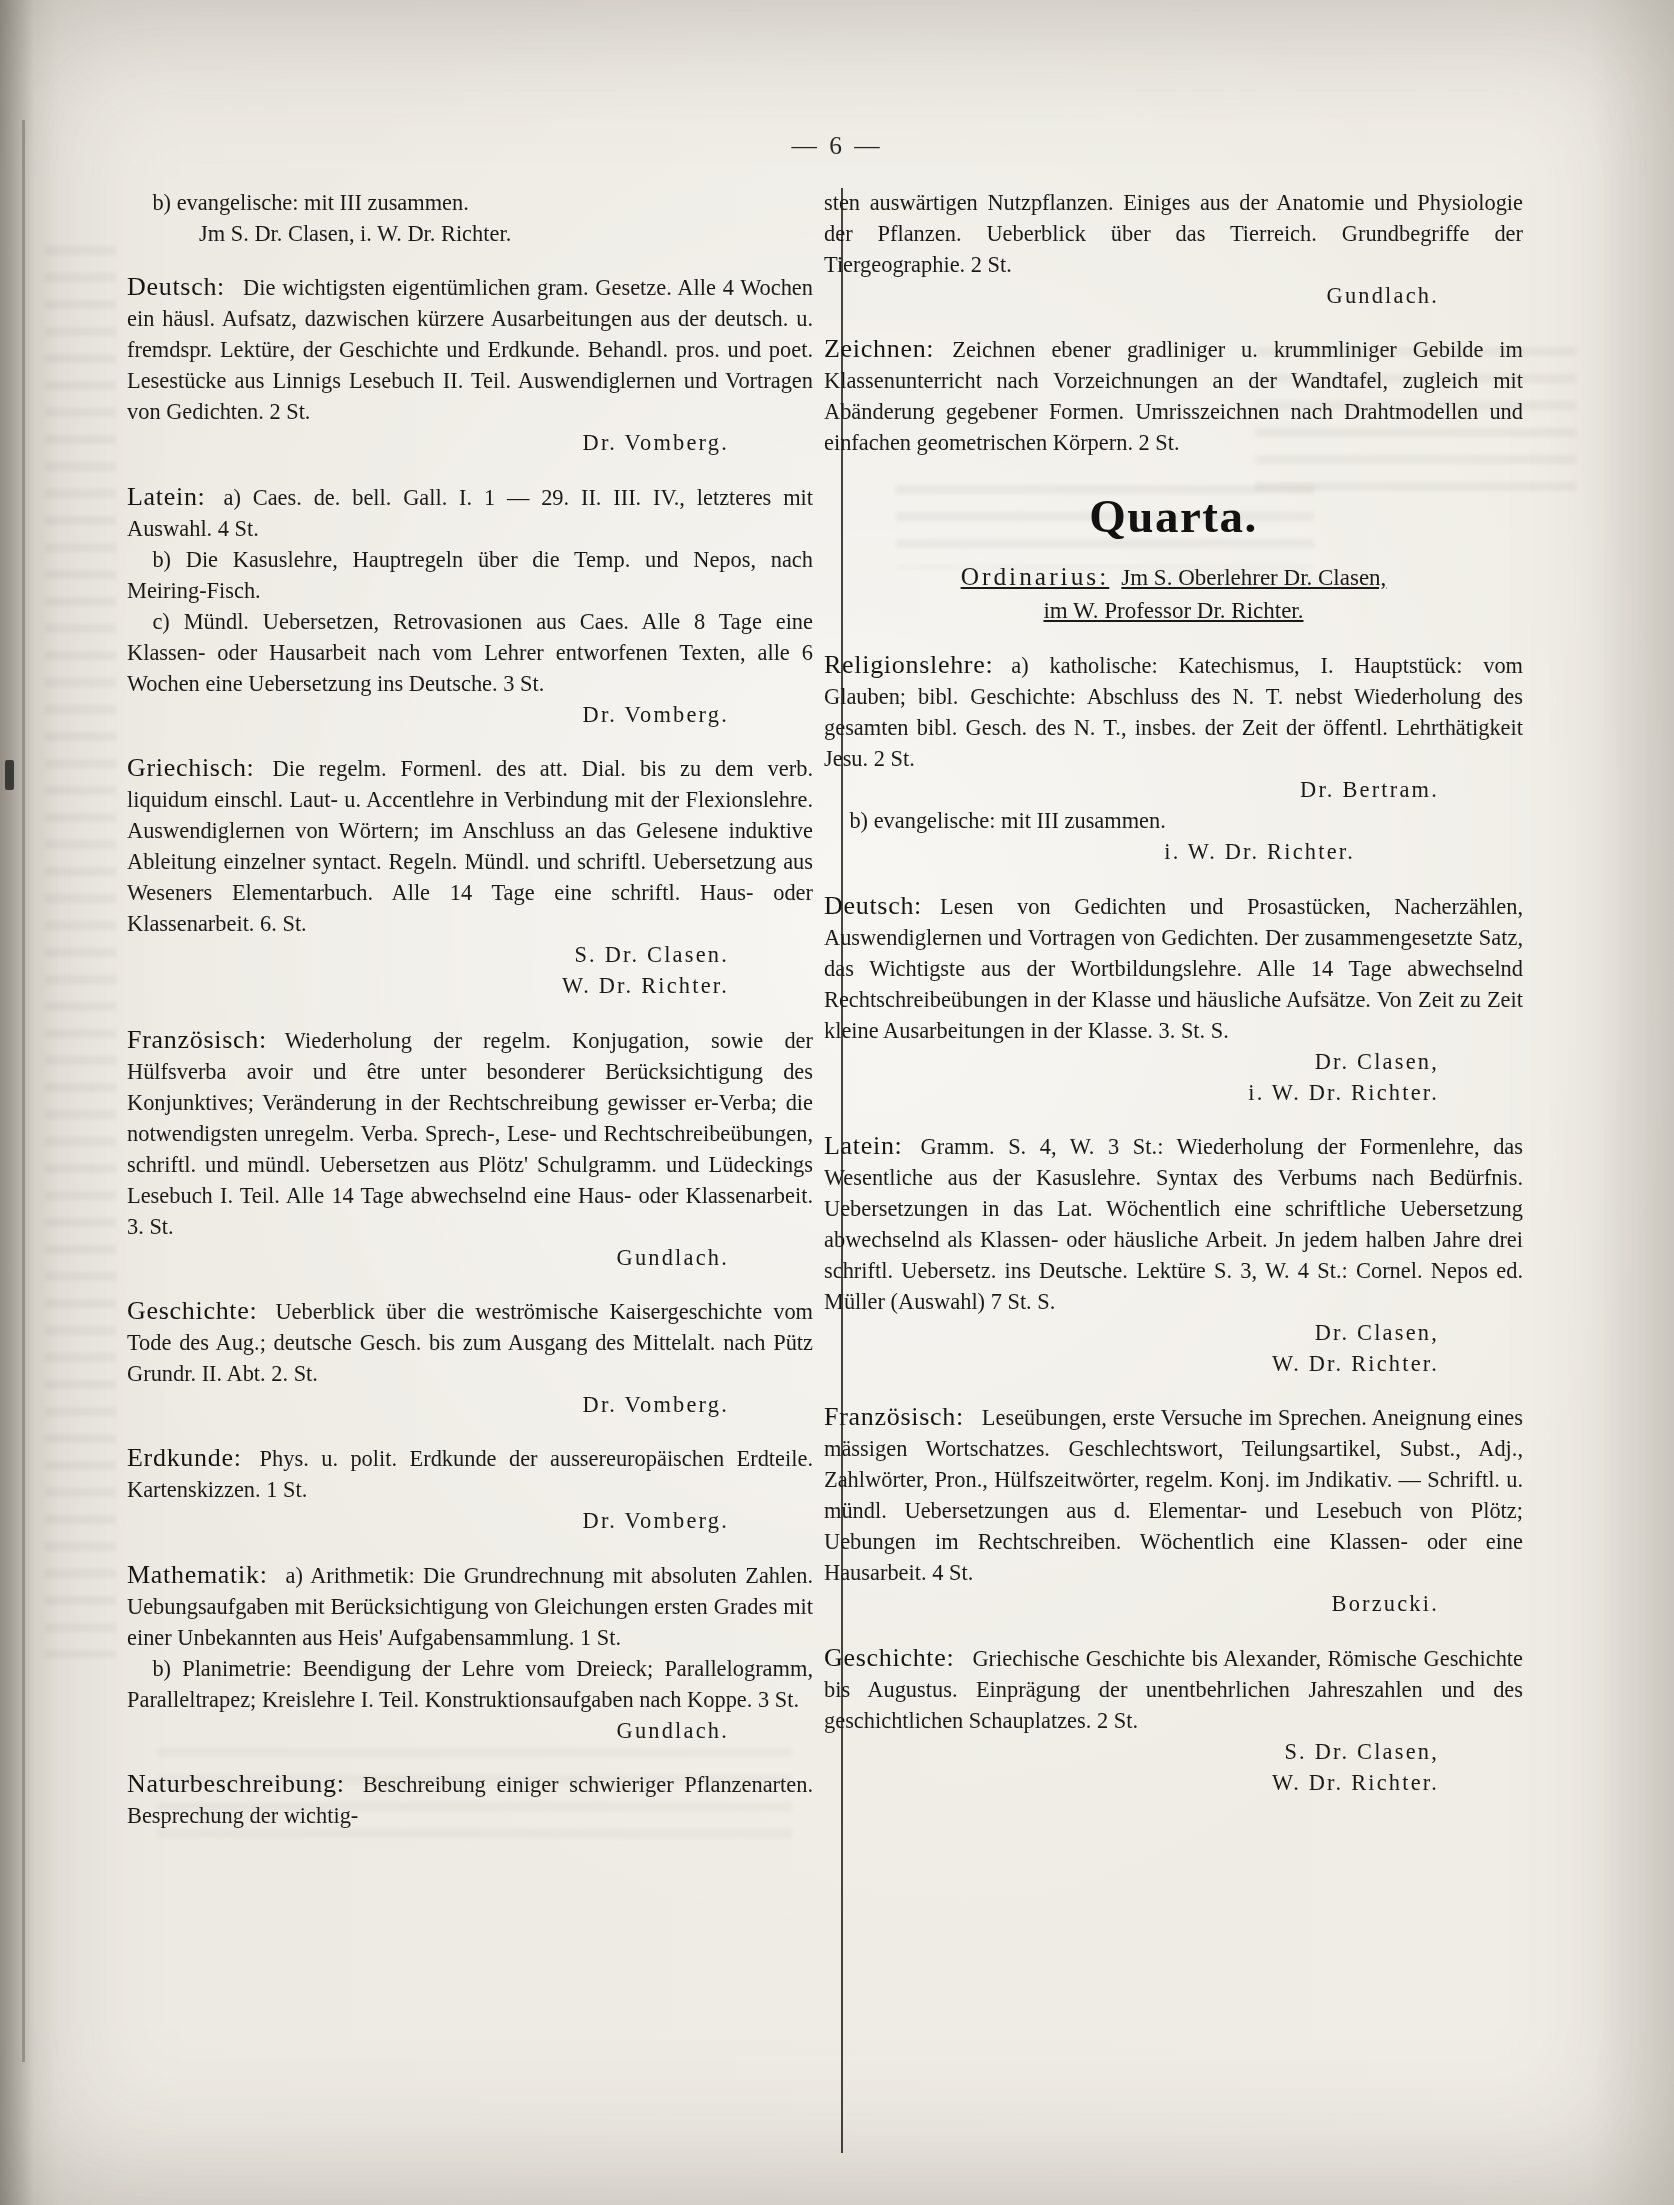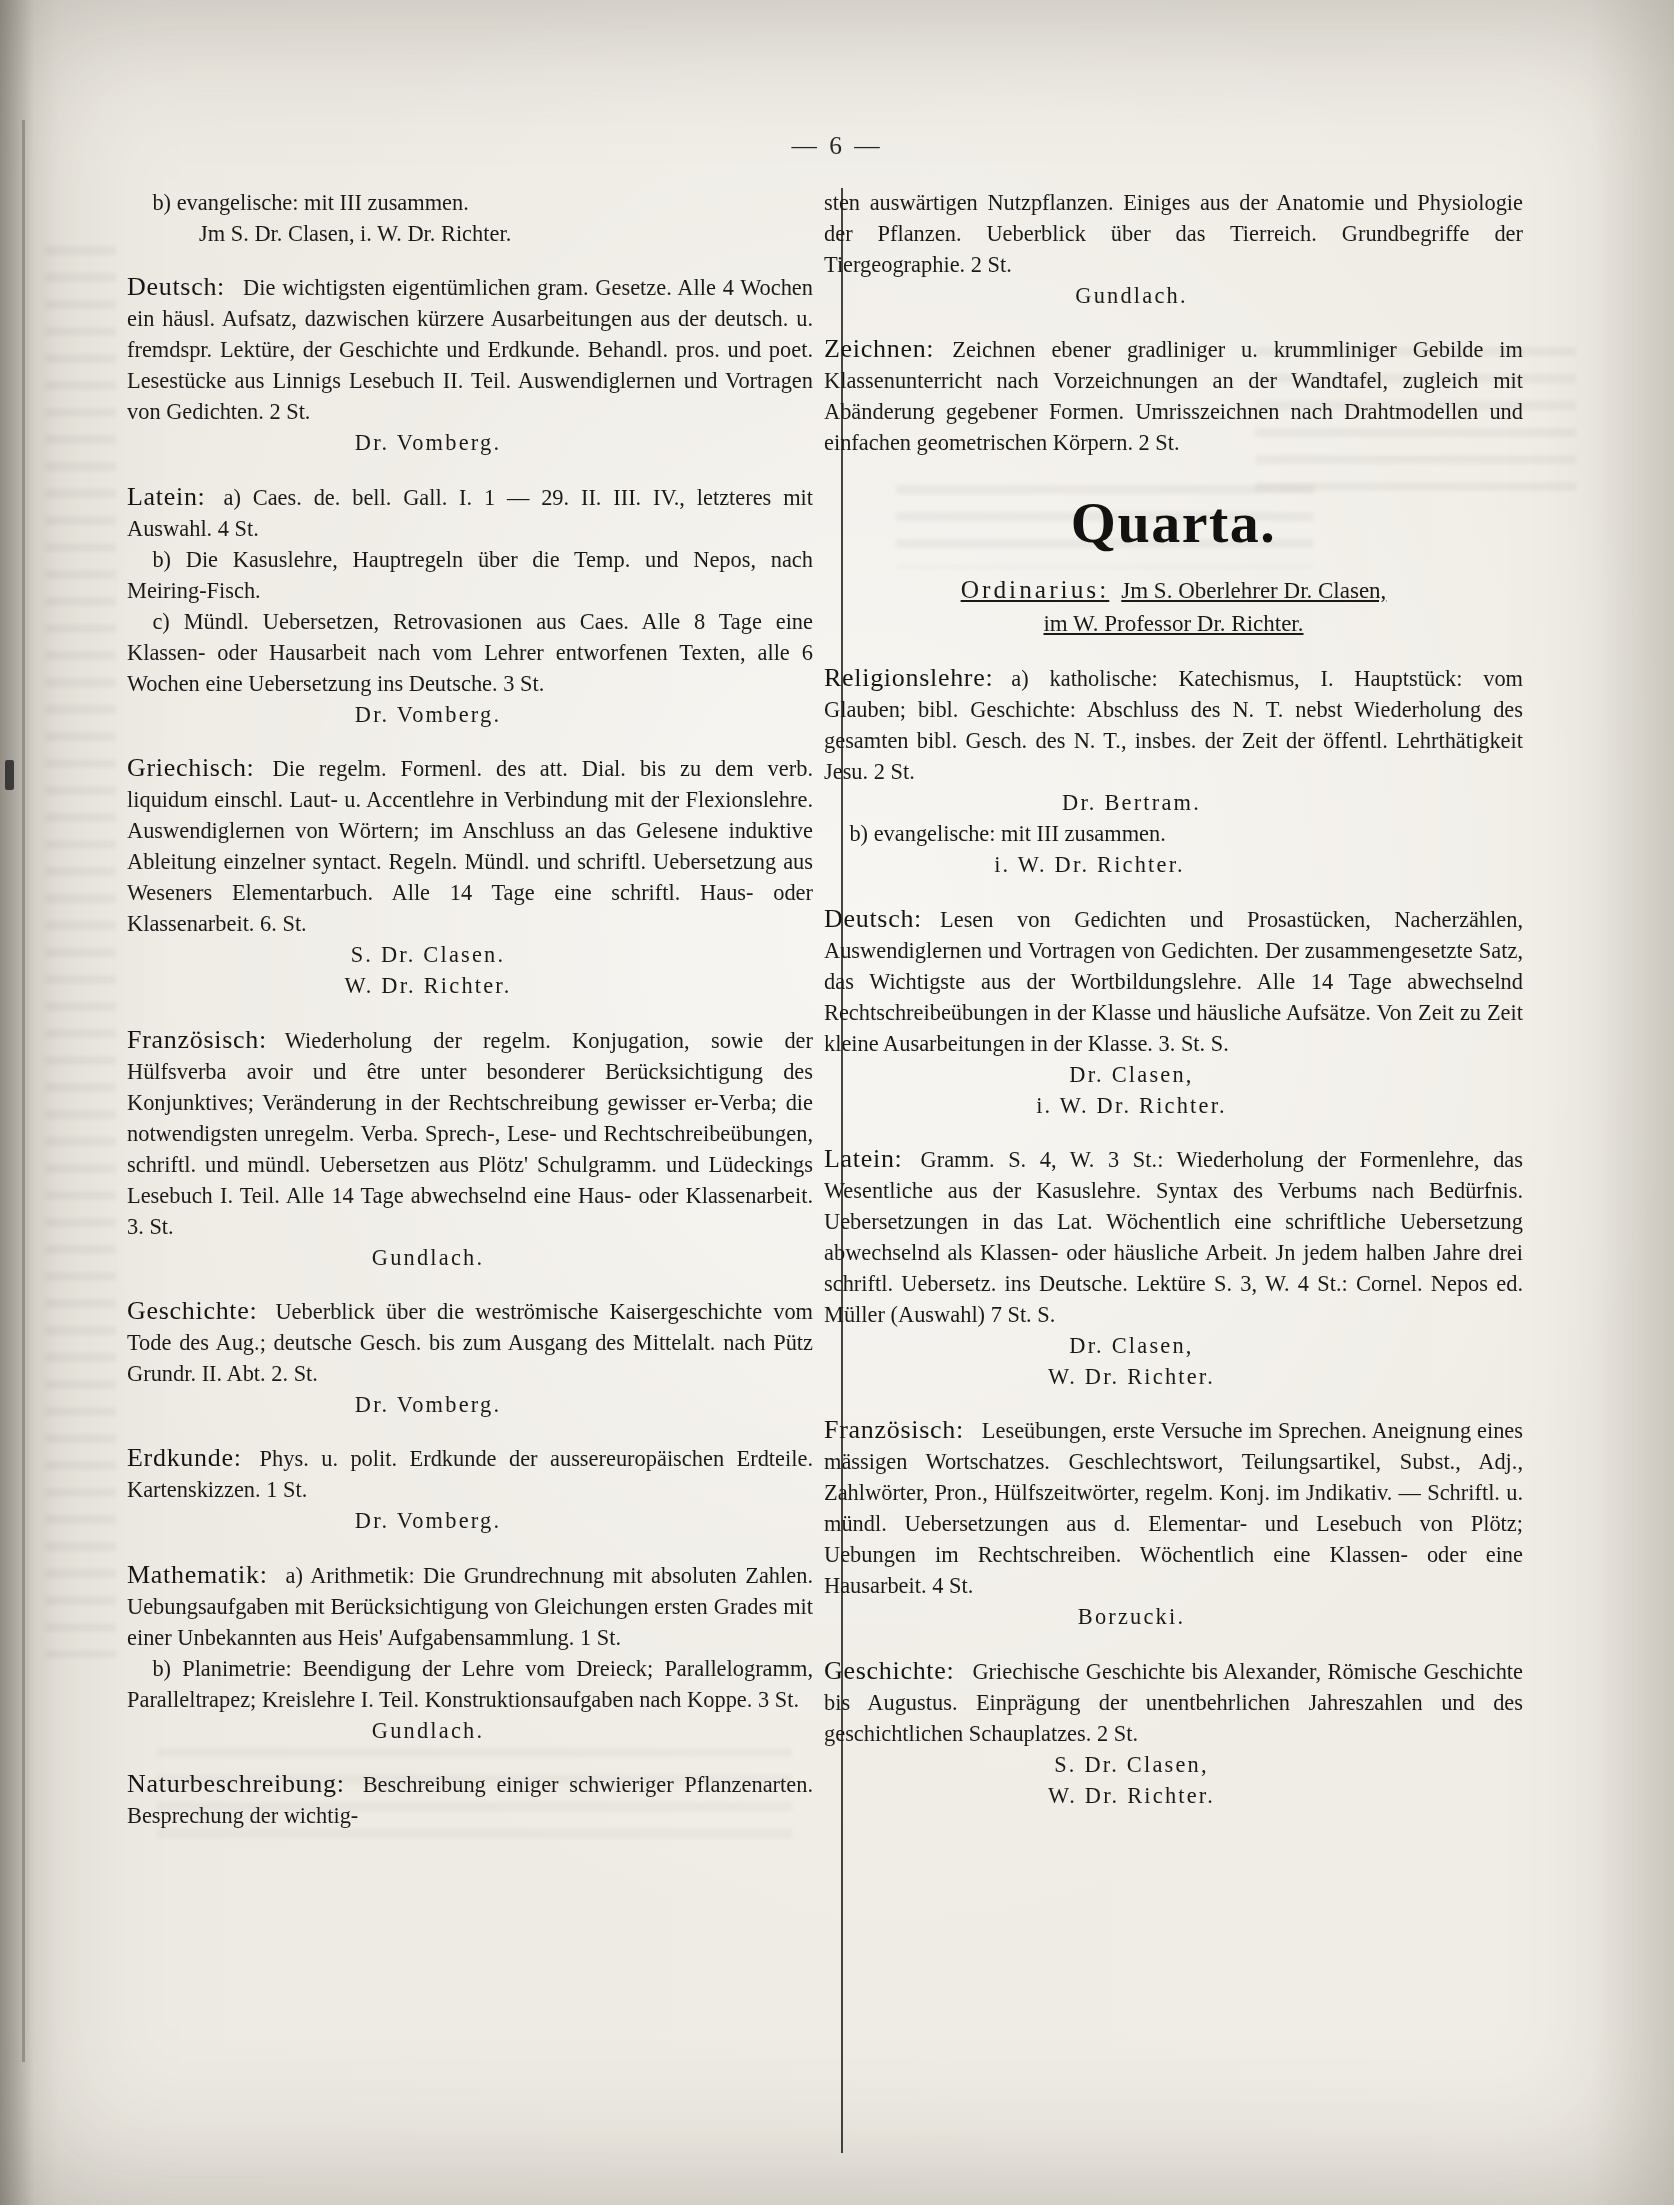--- a/index.html
+++ b/index.html
@@ -52,30 +52,30 @@
   }
   .para.sub{text-indent:25.4px;}
   .cont2{text-align:left;padding-left:72px;font-family:Liberation Serif, serif;}
 
   .rh{ 
     font-size:26px;letter-spacing:0.7px;margin-right:18px;
     color:#171513;
   }
   .sig{
     font-size:22.4px;line-height:31px;
-    text-align:center;padding-right:84px;
+    text-align:right;padding-right:84px;
     letter-spacing:2.2px;color:#1c1a18;
   }
   .sig.deep{padding-right:187px;}
   .sig.deep2{padding-right:168px;}
 
   .quarta{
     margin:31px 0 7.5px 0;
     text-align:center;
-    font-size:58px;font-weight:bold;letter-spacing:1.5px;color:#141210;
+    font-size:47px;font-weight:bold;letter-spacing:1.5px;color:#141210;
   }
   .ordinarius{margin-top:16.4px;}
   .ord1,.ord2{margin:0;font-size:23px;line-height:33px;text-align:center;text-decoration:underline;}
   .ord-label{font-size:25.4px;letter-spacing:3px;margin-right:12px;}
 </style>
 </head>
 <body>
 
 <div class="page">
 

